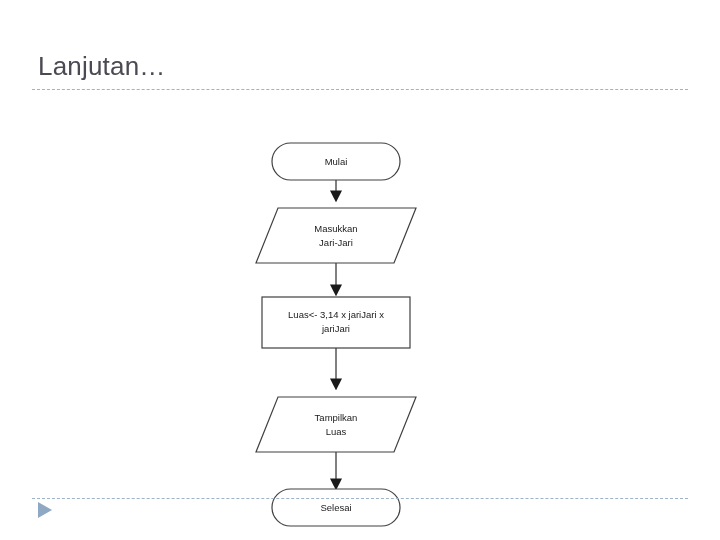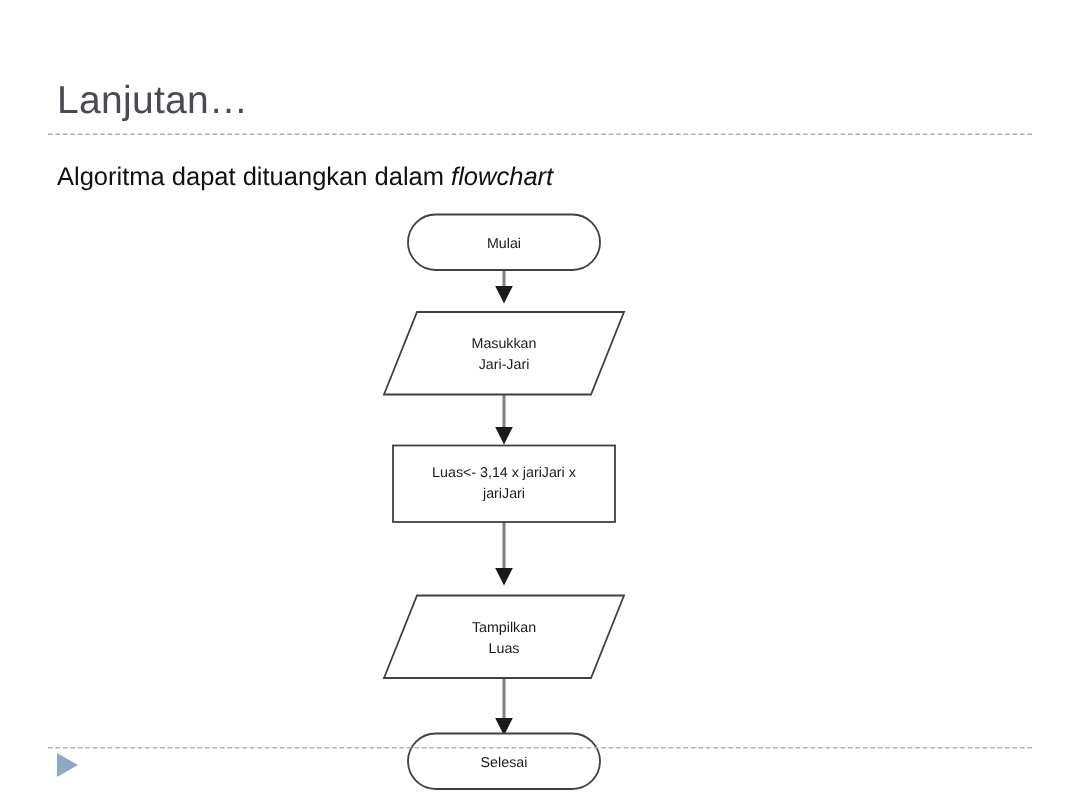--- a/index.html
+++ b/index.html
@@ -95,23 +95,20 @@
 </style>
 </head>
 <body>
 
 <div class="slide">
 
   <div class="slide-title">Lanjutan…</div>
 
   <div class="rule rule-top"></div>
 
-  <div class="subtitle">
-    <span>Algoritma dapat dituangkan dalam </span><span class="em">flowchart</span>
-  </div>
 
   <div class="flowchart">
     <svg width="200" height="396" viewBox="0 0 200 396" xmlns="http://www.w3.org/2000/svg">
       <defs>
         <marker id="arrow" viewBox="0 0 10 10" refX="8" refY="5" markerWidth="6" markerHeight="6" orient="auto-start-reverse">
           <path d="M 0 0 L 10 5 L 0 10 z" fill="#1a1a1a"></path>
         </marker>
       </defs>
 
       <line x1="100" y1="44" x2="100" y2="64" stroke="#808080" stroke-width="2" marker-end="url(#arrow)"></line>

